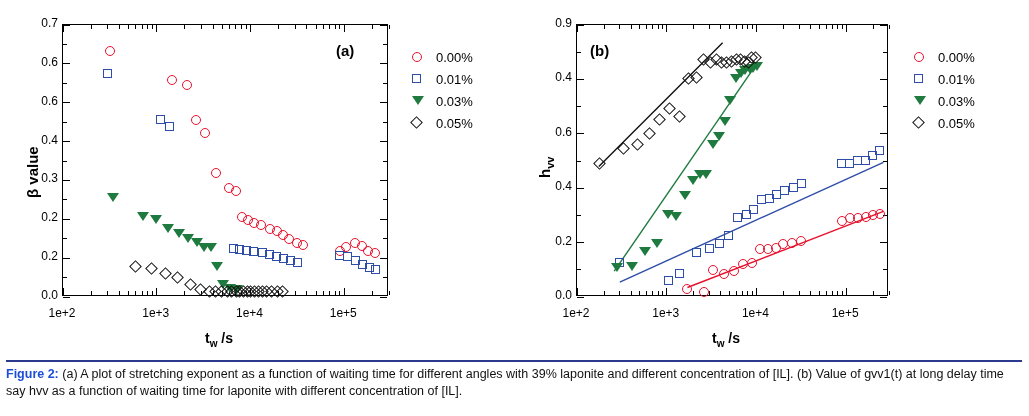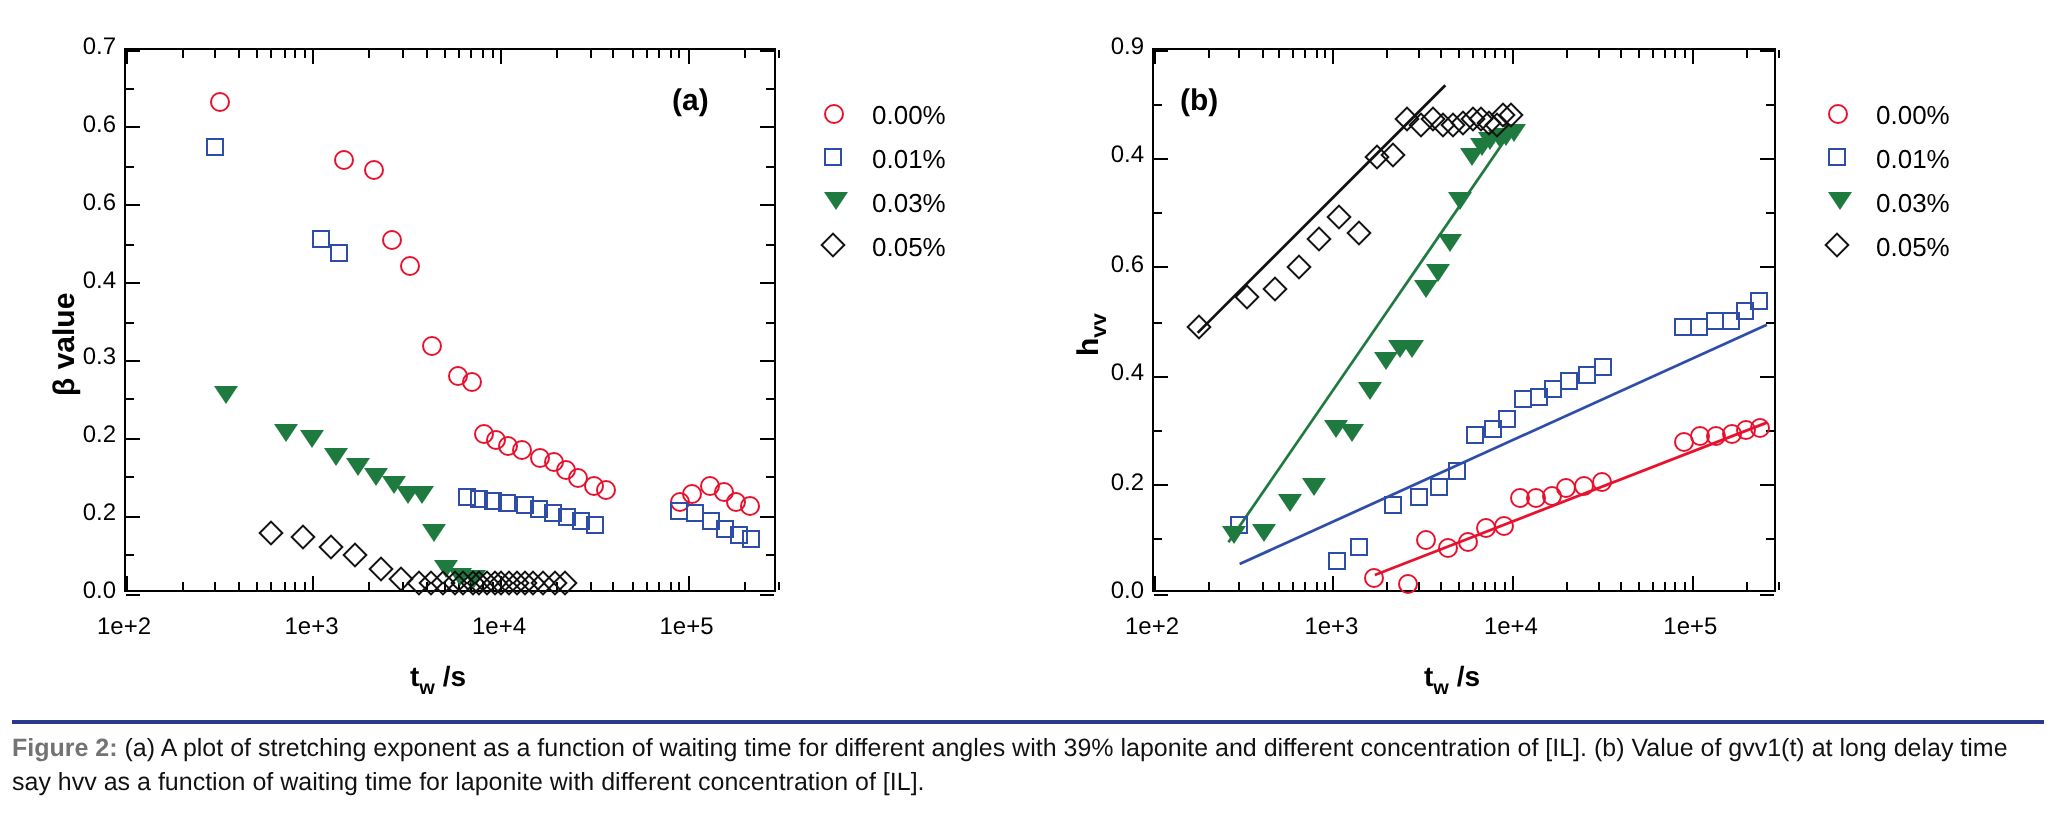--- a/index.html
+++ b/index.html
@@ -42,21 +42,21 @@
   .mk-circle{border:1.5px solid #e8112d;border-radius:50%;width:10px;height:10px;background:transparent;}
   .mk-square{border:1.5px solid #2d4da8;width:9px;height:9px;background:transparent;}
   .mk-tri{width:0;height:0;border-left:6px solid transparent;border-right:6px solid transparent;border-top:9px solid #1f7a3f;background:transparent;}
   .mk-dia{width:9px;height:9px;border:1.5px solid #111;transform:rotate(45deg);background:transparent;}
 
   .caption{
     position:absolute;left:6px;top:366px;width:1016px;
     font-size:12.5px;line-height:1.35;
     color:#111;
   }
-  .caption b{color:#737373;}
+  .caption b{color:#1d4ed8;}
   .rule{position:absolute;left:6px;top:360px;width:1016px;height:2px;background:#2b3a8f;}
   .tickmark{position:absolute;background:#000;}
 </style>
 </head>
 <body>
 
 <div class="figure-wrap">
 
   <div class="panel" id="panel-a">
     <div class="ylabel" id="a-ylabel" style="left: 18px; top: 190px;">β value</div>

